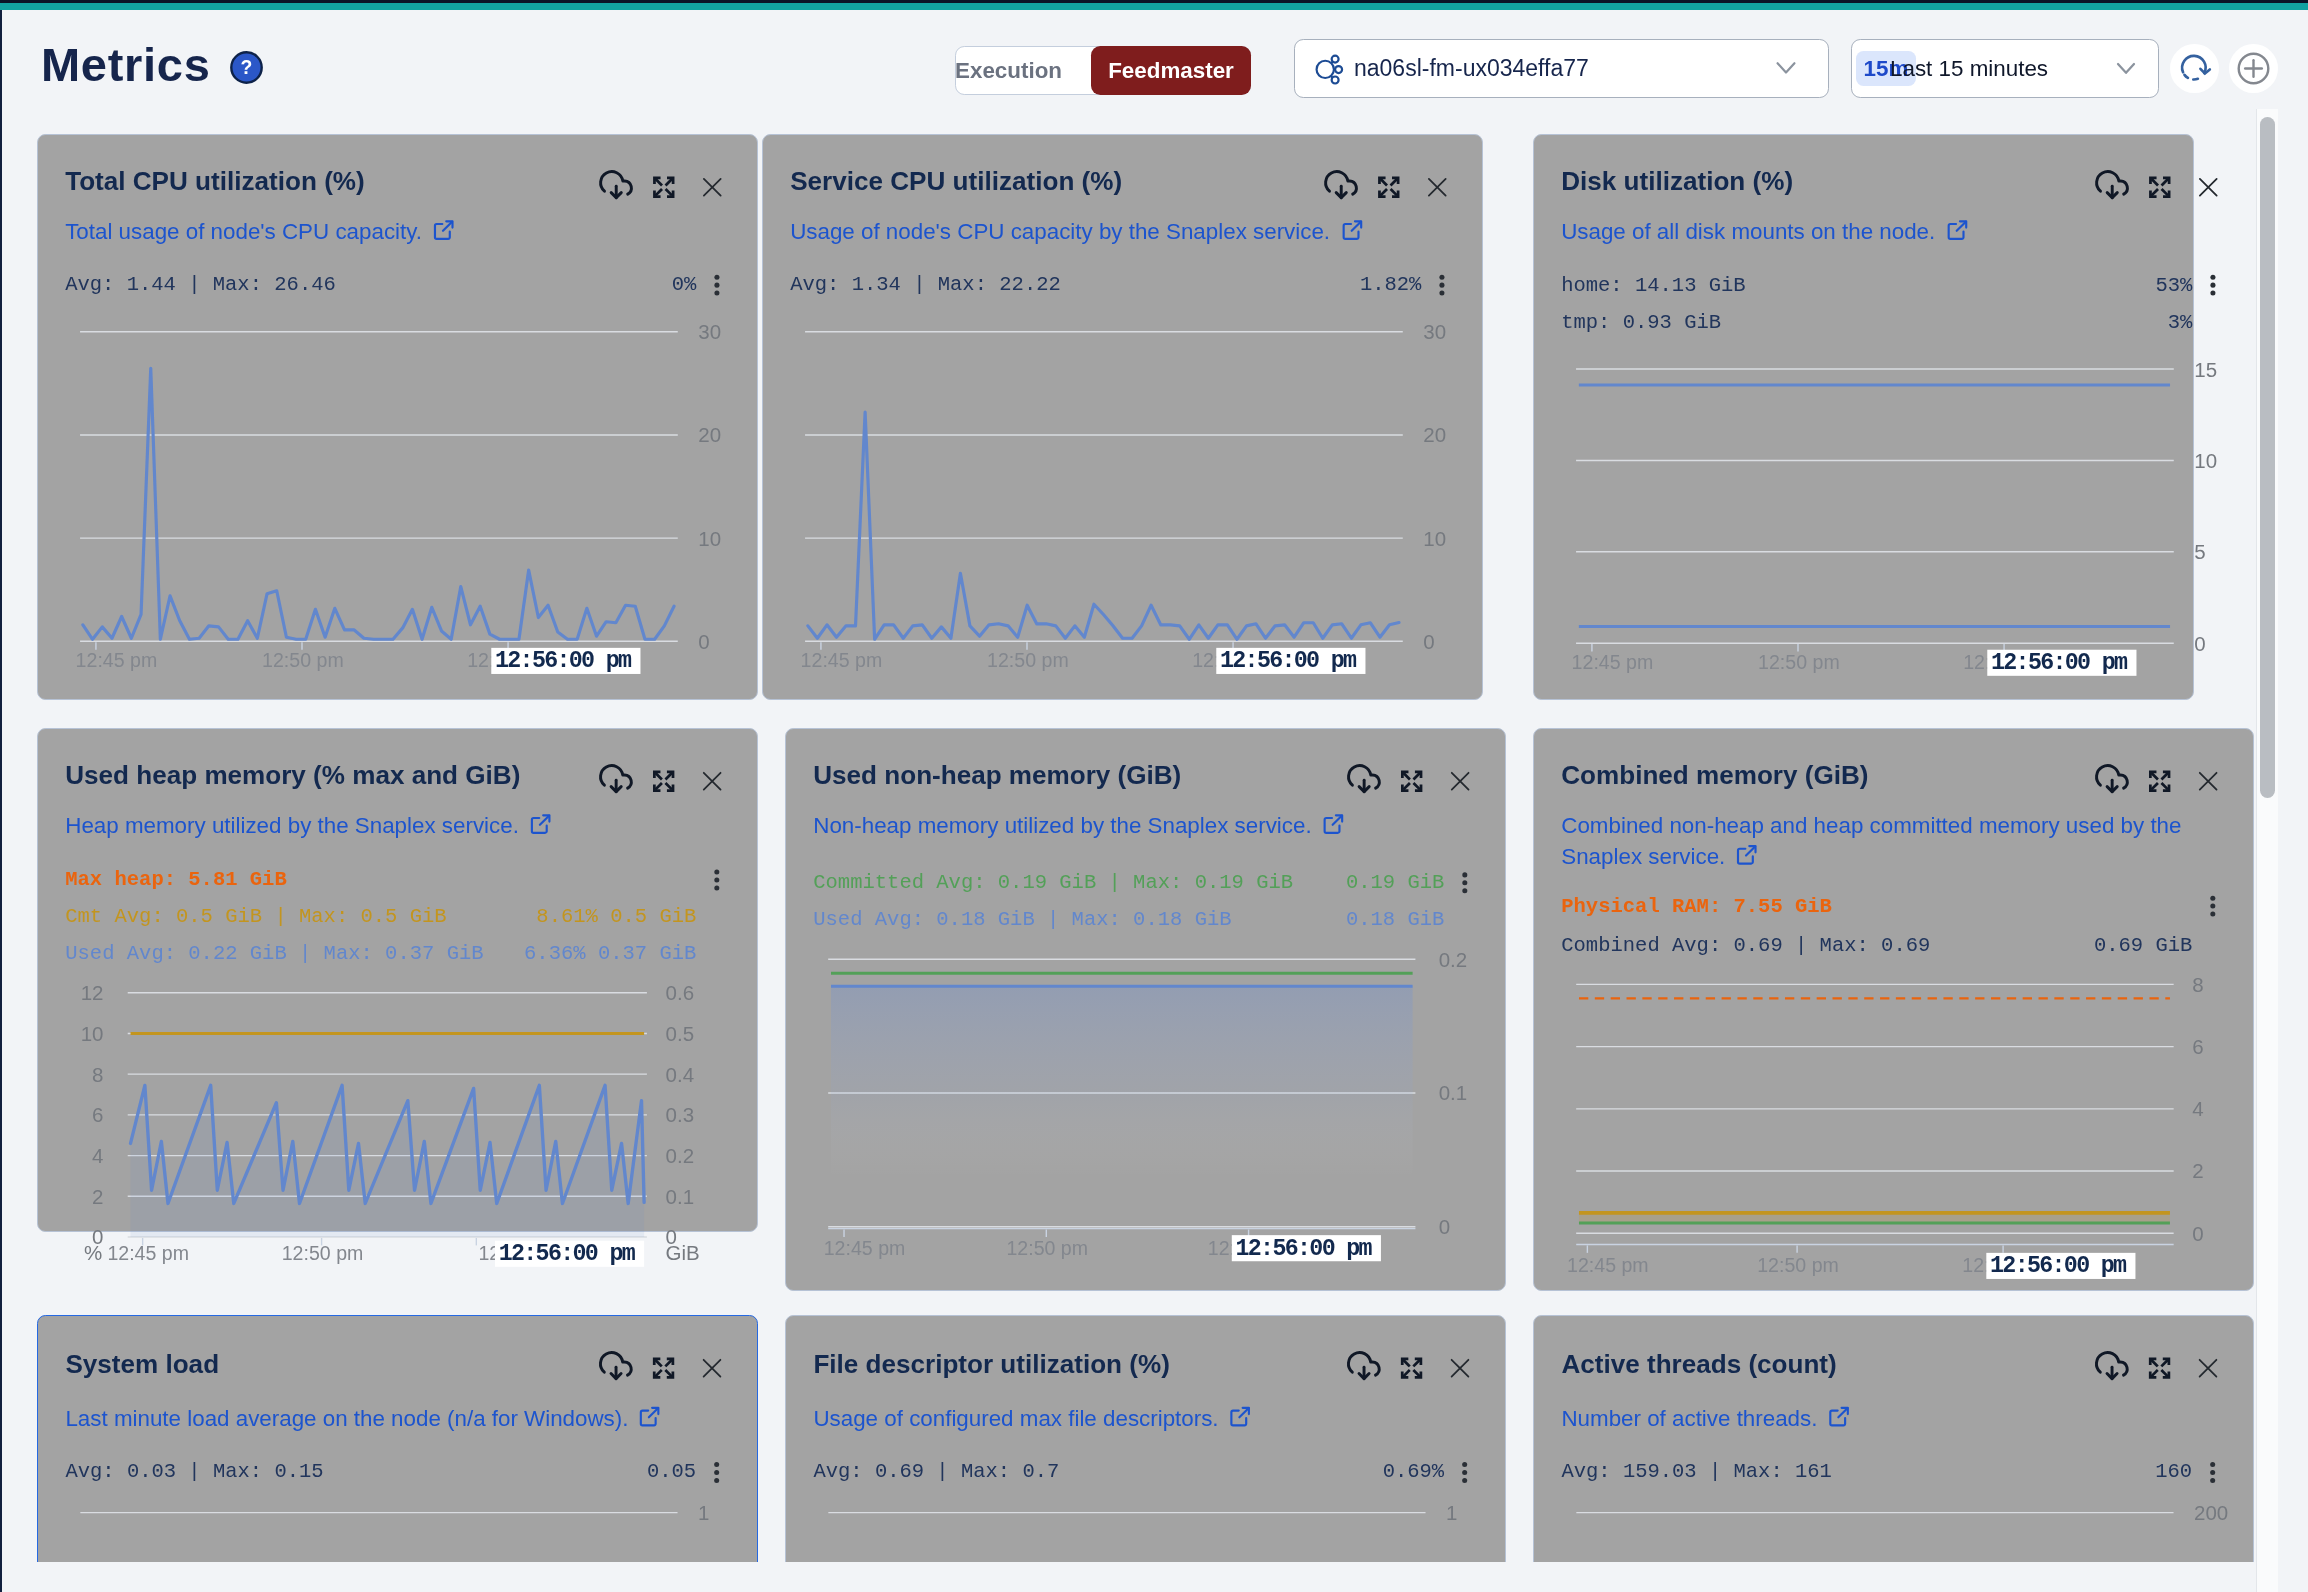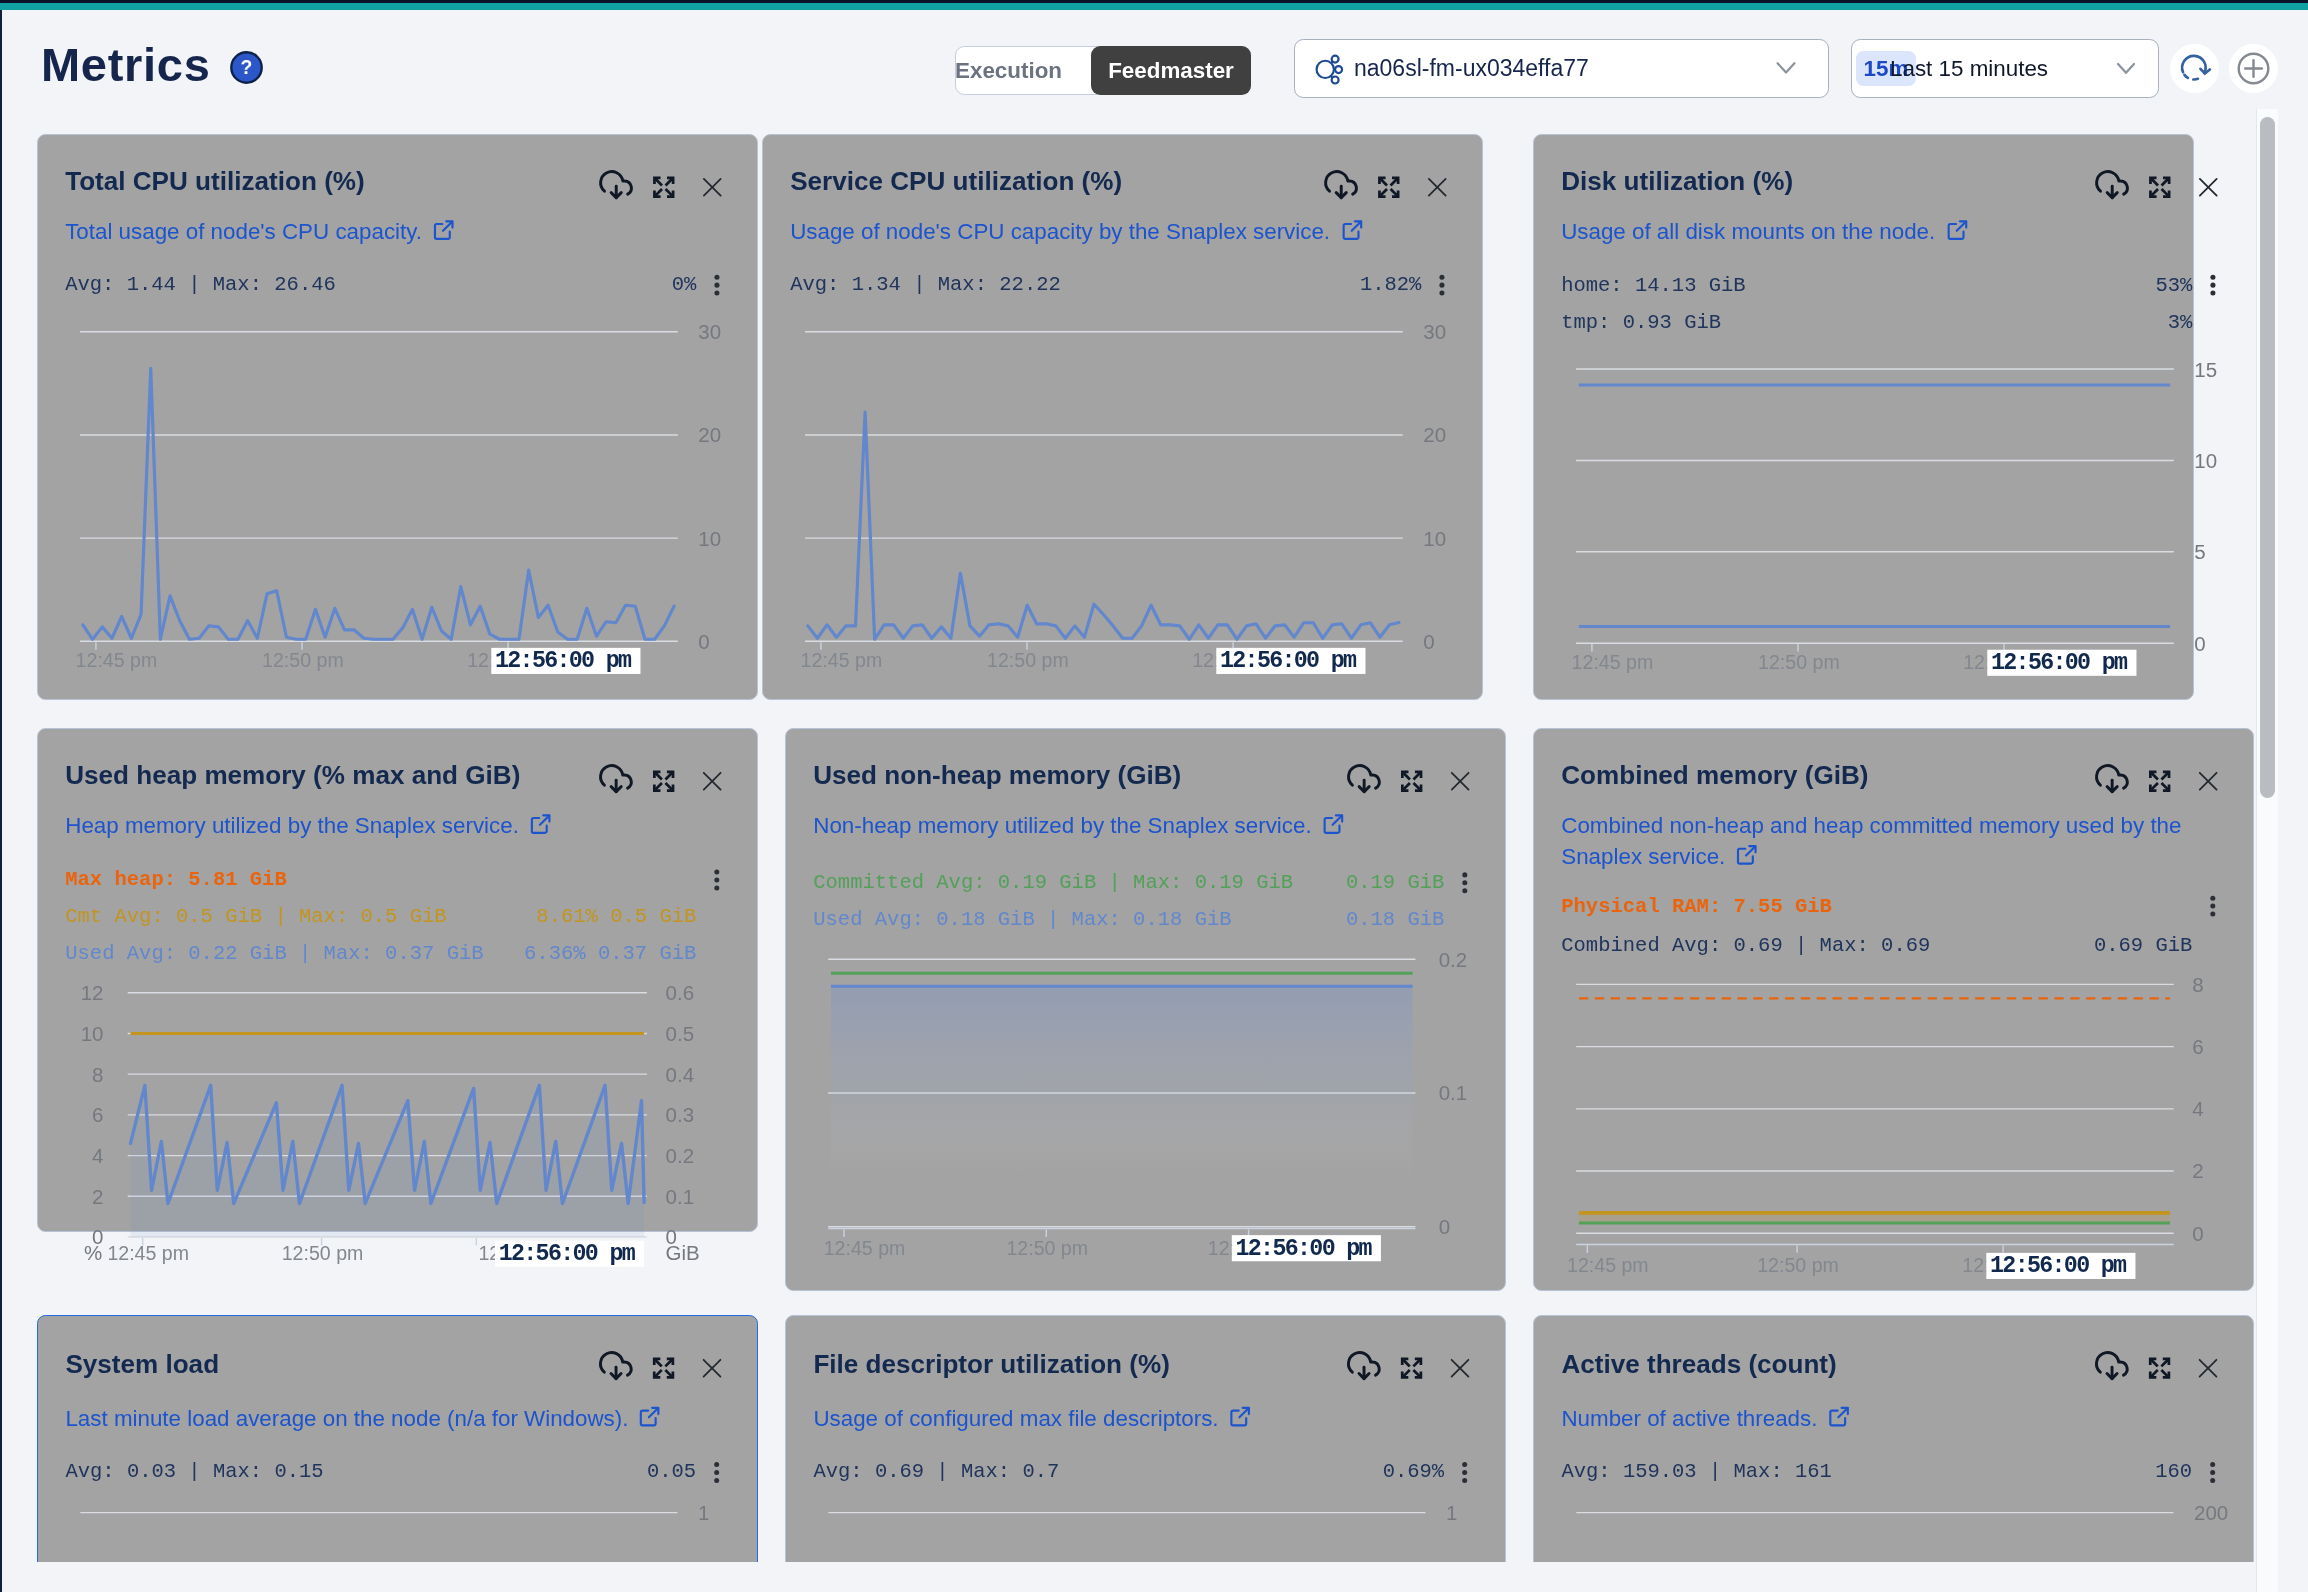--- a/index.html
+++ b/index.html
@@ -24,21 +24,21 @@
 <div style="position:absolute;left:0;top:10.3px;width:1.9px;height:1582px;background:#12203e"></div>
 
 <div style="position:absolute;left:41px;top:37px;font:700 47px 'Liberation Sans',sans-serif;color:#16254c;letter-spacing:0.7px">Metrics</div>
 <svg style="position:absolute;left:229px;top:50px" width="35" height="35" viewBox="0 0 38 38">
 <circle cx="19" cy="19" r="16.5" fill="#2b57c8" stroke="#0e2249" stroke-width="2.6"></circle>
 <text x="19" y="26" text-anchor="middle" style="font:700 21px 'Liberation Sans'" fill="#fff">?</text>
     </svg>
 
 <div style="position:absolute;left:955px;top:46px;width:296px;height:49px;background:#fff;border:1.4px solid #c4cedd;border-radius:9.3px"></div>
 <div style="position:absolute;left:955px;top:46px;width:136px;height:49px;text-align:left;font:700 22.4px/49px 'Liberation Sans',sans-serif;color:#6b7280">Execution</div>
-<div style="position:absolute;left:1091px;top:46px;width:160px;height:49px;text-align:center;background:#404040;border-radius:9.3px;font:700 22.4px/49px 'Liberation Sans',sans-serif;color:#fff">Feedmaster</div>
+<div style="position:absolute;left:1091px;top:46px;width:160px;height:49px;text-align:center;background:#7f1d1d;border-radius:9.3px;font:700 22.4px/49px 'Liberation Sans',sans-serif;color:#fff">Feedmaster</div>
 
 <div style="position:absolute;left:1294px;top:39px;width:535px;height:59px;background:#fff;border:1.4px solid #a7b0bd;border-radius:9.3px"></div>
 <svg style="position:absolute;left:1313px;top:53px" width="32" height="32" viewBox="0 0 34 34">
 <g stroke="#1c4b94" stroke-width="2.3">
 <line x1="13" y1="17.4" x2="23" y2="7"></line>
         <line x1="13" y1="17.4" x2="27" y2="17.6"></line>
         <line x1="13" y1="17.4" x2="23" y2="29"></line>
 <circle cx="13" cy="17.4" r="9.2" fill="#fff"></circle>
         <circle cx="23.5" cy="6.5" r="3.7" fill="#fff"></circle>
         <circle cx="27.2" cy="17.6" r="3.7" fill="#fff"></circle>

